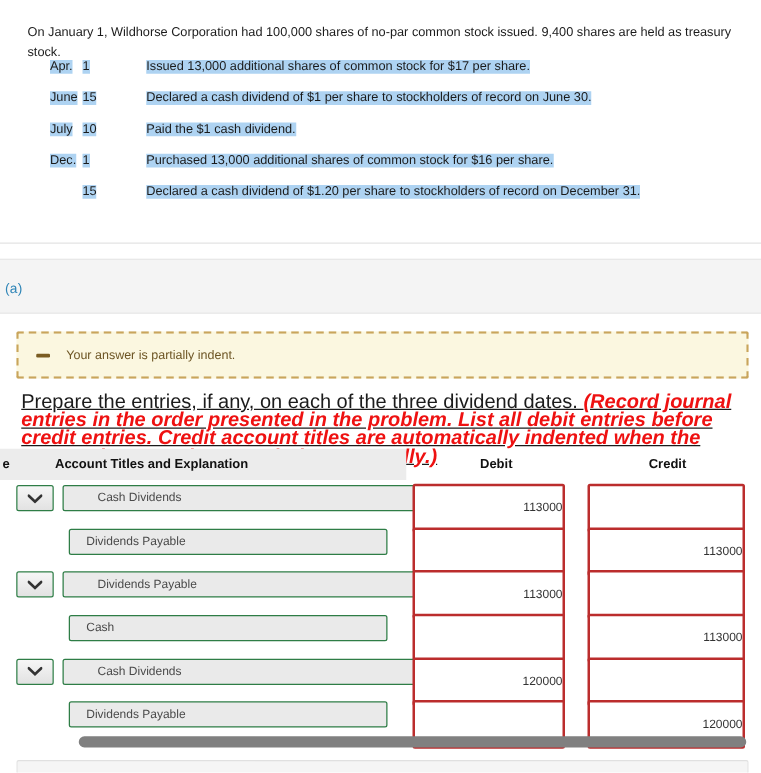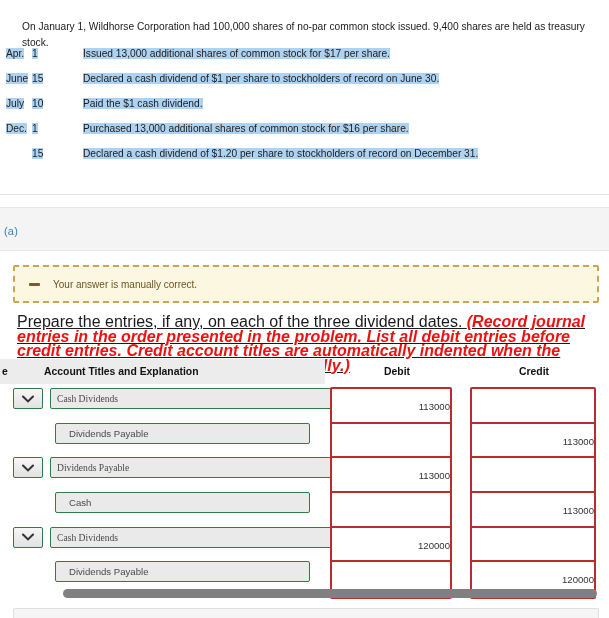--- a/index.html
+++ b/index.html
@@ -16,21 +16,21 @@
   .problem {
     position: absolute; left: 6px; top: 3px; width: 598px;
     font-size: 10.2px; line-height: 16px; color: #1b1b1b;
   }
   .problem p { margin: 16px; }
 
   
   .txn-list { position: absolute; left: 6px; top: 48px; width: 598px; }
   .txn-row { display: flex; align-items: flex-start; height: 25px; }
   .txn-month {
-    width: 26px; font-size: 10.2px; color: #1b1b1b; white-space: nowrap;
+    width: 26px; font-size: 10.2px; color: #1b1b1b; white-space: nowrap; margin-left: 34px;
   }
   .txn-day {
     width: 27px; font-size: 10.2px; color: #1b1b1b; text-align: left;
   }
   .txn-desc { font-size: 10.2px; color: #1b1b1b; padding-left: 24px; }
   .hl { background: #aed3f2; }
 
   
   .divider {
     position: absolute; left: 0; top: 194px; width: 609px; height: 1px;
@@ -99,21 +99,21 @@
   }
   .sel svg { display:block; }
 
   .acct {
     position: absolute; top: 1px; height: 21px;
     border: 1px solid #2e7d46; background: #eaeaea;
     border-radius: 2px;
     display: flex; align-items: center;
     font-size: 9.6px; color: #4a4a4a;
   }
-  .acct.debit-pos  { left: 50px; width: 308px; padding-left: 6px; font-family: Liberation Serif, serif; }
+  .acct.debit-pos  { left: 50px; width: 308px; padding-left: 27px; }
   .acct.credit-pos { left: 55px; width: 255px; padding-left: 13px; }
 
   .amt {
     position: absolute; top: 0px; height: 39px;
     border: 2px solid #bb2d2d; background: #ffffff;
     border-radius: 2px;
     display: flex; align-items: center; justify-content: flex-end;
     padding-right: 0;
     font-size: 9.6px; color: #333;
   }
@@ -170,21 +170,21 @@
       </div>
     </div>
 
   <div class="divider"></div>
 
   <div class="part-band"></div>
   <div class="part-label">(a)</div>
 
   <div class="alert">
     <div class="alert-icon"></div>
-    <div class="alert-text">Your answer is manually correct.</div>
+    <div class="alert-text">Your answer is partially indent.</div>
   </div>
 
   <div class="instruction"><span>Prepare the entries, if any, on each of the three dividend dates. </span><span class="note">(Record journal entries in the order presented in the problem. List all debit entries before credit entries. Credit account titles are automatically indented when the amount is entered. Do not indent manually.)</span></div>
 
   <div class="jt-head">
     <div class="shade"></div>
     <div class="hcell h-date">e</div>
     <div class="hcell h-acct">Account Titles and Explanation</div>
     <div class="hcell h-credit">Credit</div>
     <div class="hcell h-debit">Debit</div>

